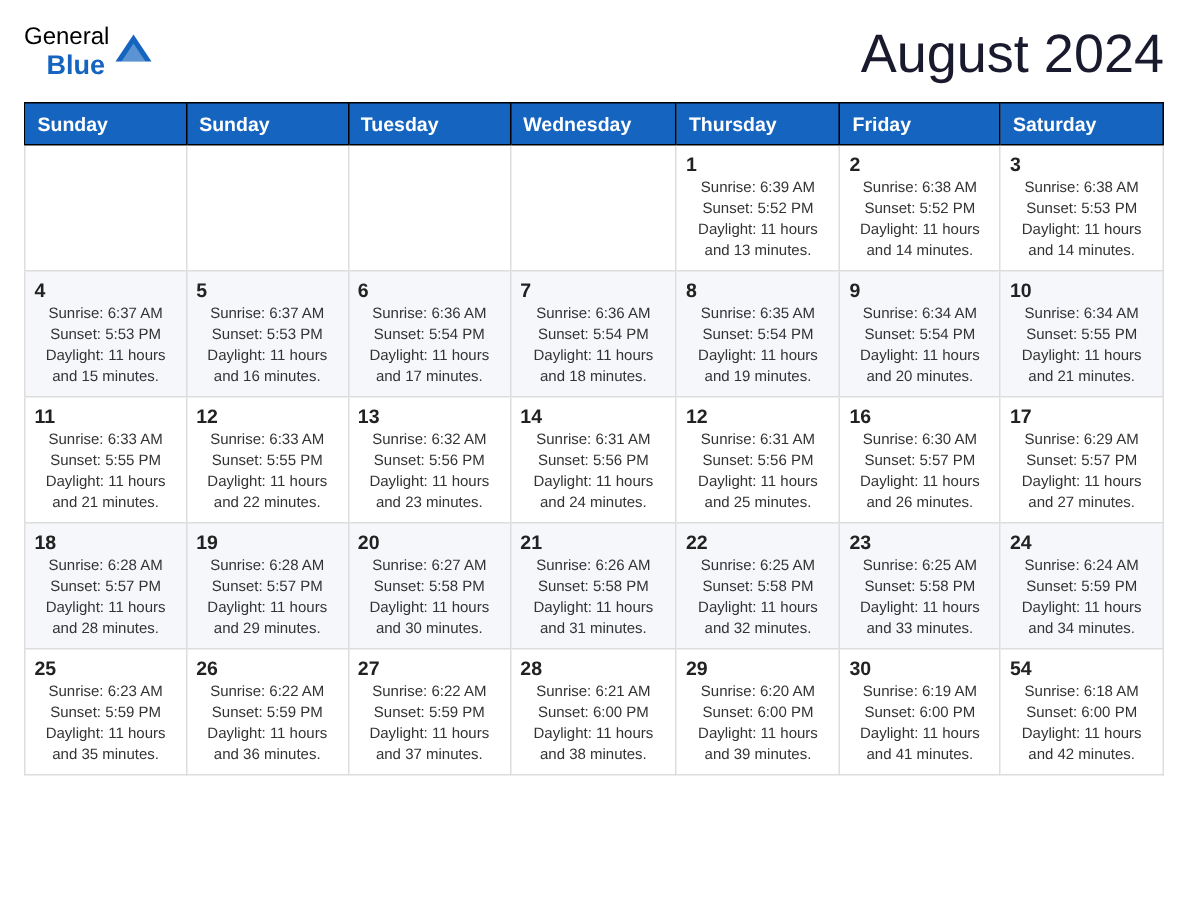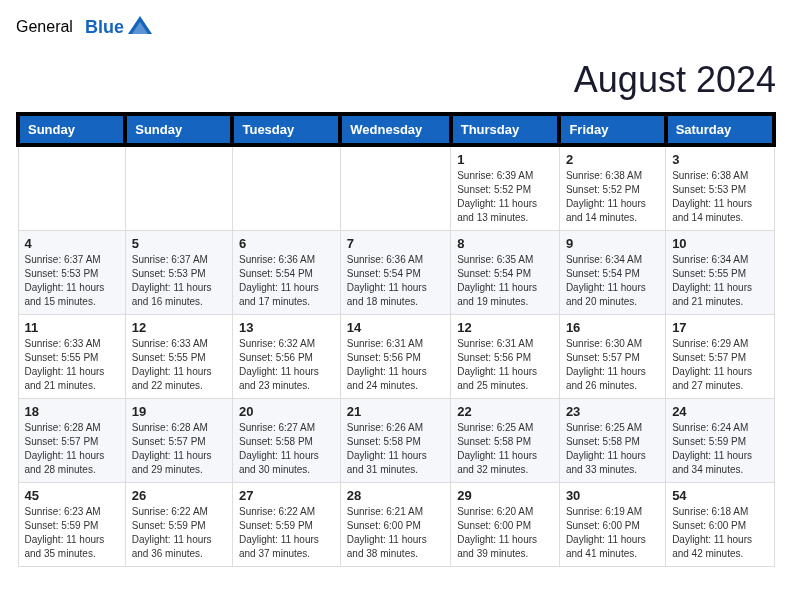--- a/index.html
+++ b/index.html
@@ -18,55 +18,56 @@
       justify-content: space-between;
       align-items: flex-start;
       margin-bottom: 12px;
     }
     .logo {
       display: flex;
       align-items: center;
     }
     .logo-text {
       display: flex;
+      flex-direction: column;
       line-height: 1.1;
+      align-items: center;
     }
     .logo-icon {
       width: 28px;
       height: 28px;
       margin-left: 2px;
       margin-top: -4px;
     }
     .title-block {
       text-align: right;
     }
     .month-year {
       font-size: 36px;
       font-weight: 300;
       color: #1a1a2e;
       line-height: 1.1;
-      margin-top: 44px;
     }
     .location {
       font-size: 16px;
       color: #444;
     }
     .calendar {
       width: 100%;
       border-collapse: collapse;
       border: 1px solid #ccc;
     }
     .calendar th {
       background-color: #1565c0;
       color: #fff;
       font-size: 13px;
       font-weight: 600;
       padding: 6px 8px;
       text-align: left;
-      border: 4px solid #000000;
+      border: 1px solid #000000;
     }
     .calendar td {
       vertical-align: top;
       padding: 5px 6px;
       font-size: 10.5px;
       color: #222;
       border: 1px solid #ddd;
       width: 113px;
       min-height: 80px;
       background: #fff;
@@ -77,20 +78,21 @@
     .day-number {
       font-size: 13px;
       font-weight: bold;
       display: block;
       margin-bottom: 2px;
     }
     .day-info {
       font-size: 10px;
       color: #333;
       line-height: 1.4;
+      text-align: center;
     }
     .empty-cell {
       background: #fff !important;
     }
   </style>
 </head>
 <body>
 
 <div class="page">
   <div class="header">
@@ -225,21 +227,21 @@
             <span class="day-number">23</span>
             <div class="day-info">Sunrise: 6:25 AM<br>Sunset: 5:58 PM<br>Daylight: 11 hours and 33 minutes.</div>
           </td>
           <td>
             <span class="day-number">24</span>
             <div class="day-info">Sunrise: 6:24 AM<br>Sunset: 5:59 PM<br>Daylight: 11 hours and 34 minutes.</div>
           </td>
         </tr>
         <tr>
           <td>
-            <span class="day-number">45</span>
+            <span class="day-number">25</span>
             <div class="day-info">Sunrise: 6:23 AM<br>Sunset: 5:59 PM<br>Daylight: 11 hours and 35 minutes.</div>
           </td>
           <td>
             <span class="day-number">26</span>
             <div class="day-info">Sunrise: 6:22 AM<br>Sunset: 5:59 PM<br>Daylight: 11 hours and 36 minutes.</div>
           </td>
           <td>
             <span class="day-number">27</span>
             <div class="day-info">Sunrise: 6:22 AM<br>Sunset: 5:59 PM<br>Daylight: 11 hours and 37 minutes.</div>
           </td>

